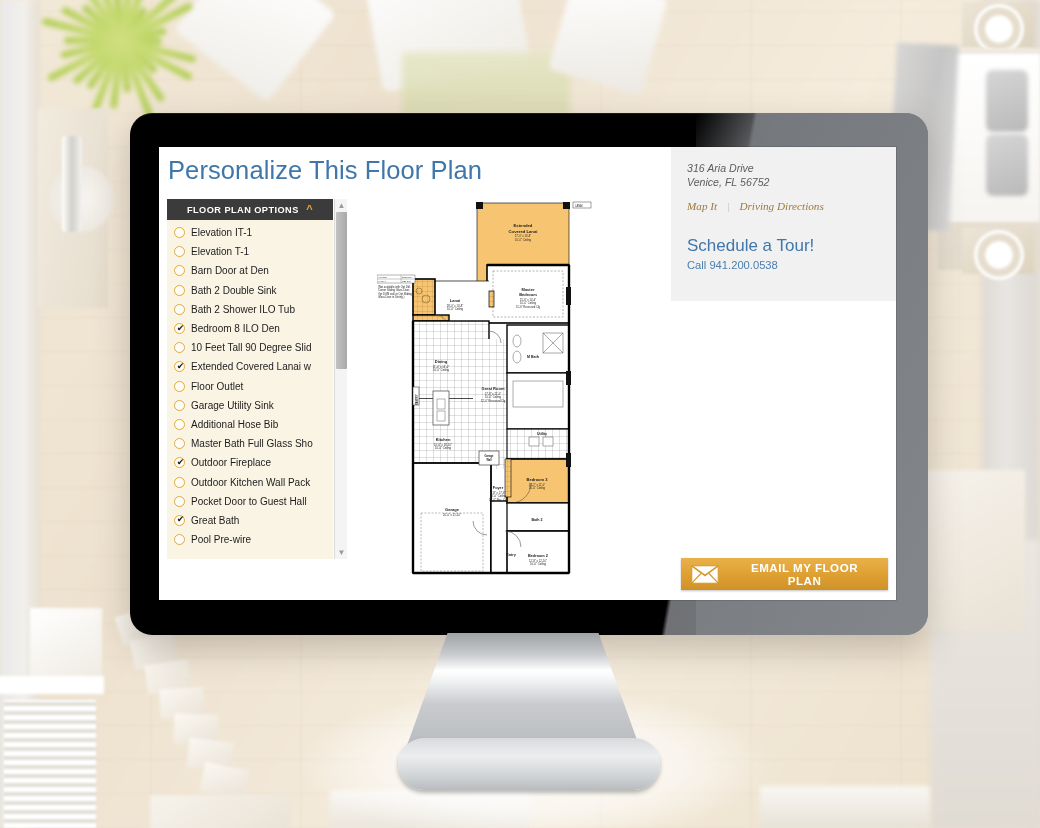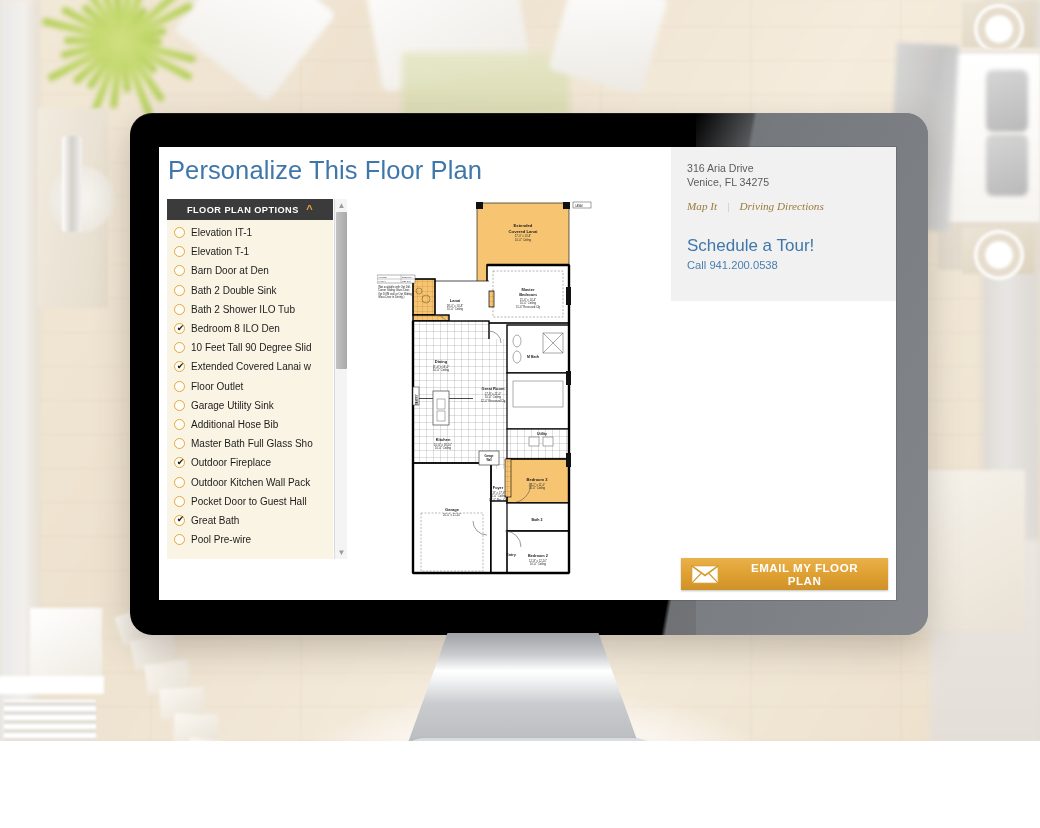--- a/index.html
+++ b/index.html
@@ -5,21 +5,21 @@
 <style>
   * { box-sizing: border-box; }
   html, body {
     margin: 0; padding: 0;
     width: 1040px; height: 828px;
     overflow: hidden;
     font-family: "Liberation Sans", sans-serif;
   }
 
   
-  #scene { position: absolute; inset: 0; width: 1040px; height: 741px; overflow: hidden; background: #efe6d8; }
+  #scene { position: absolute; inset: 0; width: 1040px; height: 828px; overflow: hidden; background: #efe6d8; }
 
   .bg-wood {
     position: absolute; inset: 0;
     background:
       repeating-linear-gradient(0deg, rgba(180,155,120,.10) 0 1px, rgba(255,255,255,0) 1px 34px),
       repeating-linear-gradient(90deg, rgba(170,145,110,.06) 0 2px, rgba(255,255,255,0) 2px 150px),
       linear-gradient(120deg, #f3e9d8 0%, #eee2cf 30%, #f5ecdd 60%, #ece0cb 100%);
     filter: blur(1.2px);
   }
   
@@ -248,21 +248,21 @@
     position: absolute; left: 1px; top: 13px; width: 11px; height: 157px;
     background: linear-gradient(90deg,#c2c2c2,#a9a9a9); border-radius: 1px;
   }
 
   
   .fp { position: absolute; left: 218px; top: 44px; }
 
   
   .side-pad { padding: 14px 16px 0 16px; }
   .side-title { font-size: 23px; color: #3f77ab; letter-spacing: .1px; margin: 0 0 11px 0; font-weight: 400; }
-  .addr { font-size: 10.6px; color: #5c5c5c; line-height: 14px; }
+  .addr { font-size: 10.6px; color: #5c5c5c; line-height: 14px; font-style: italic; }
   .links { margin-top: 11px; font-size: 11.2px; font-style: italic;
            font-family: "Liberation Serif", serif; color: #9b7b3d; display: flex; align-items: center; gap: 10px; }
   .links .sep { color: #c3c3c3; font-style: normal; }
   .sched { font-size: 17px; color: #3f77ab; margin-top: 24px; font-weight: 400; }
   .callnum { font-size: 11.2px; color: #4a7fb0; margin-top: 3px; }
   .side-white-gap { position: absolute; left:0; right:0; top: 154px; bottom: 0; background: #ffffff; }
 
   .email-btn {
     position: absolute; left: 10px; bottom: 10px; width: 207px; height: 32px;
     background: linear-gradient(180deg,#e9b14a 0%, #dfa032 52%, #cf9228 100%);
@@ -607,21 +607,21 @@
               <text x="41" y="214" font-size="2.6" fill="#222" transform="rotate(-90 41 214)" font-family="Liberation Sans, sans-serif" font-weight="bold">PANTRY</text>
             </svg>
           </div>
         </div>
 
         <div class="col-side">
           <div class="side-white-gap"></div>
           <div class="side-pad">
             <div class="addr">
               <div>316 Aria Drive</div>
-              <div>Venice, FL 34275</div>
+              <div>Venice, FL 56752</div>
             </div>
             <div class="links">
               <a href="#" style="color:inherit;text-decoration:none">Map It</a>
               <span class="sep">|</span>
               <a href="#" style="color:inherit;text-decoration:none">Driving Directions</a>
             </div>
             <div class="sched">Schedule a Tour!</div>
             <div class="callnum">Call 941.200.0538</div>
           </div>
 

